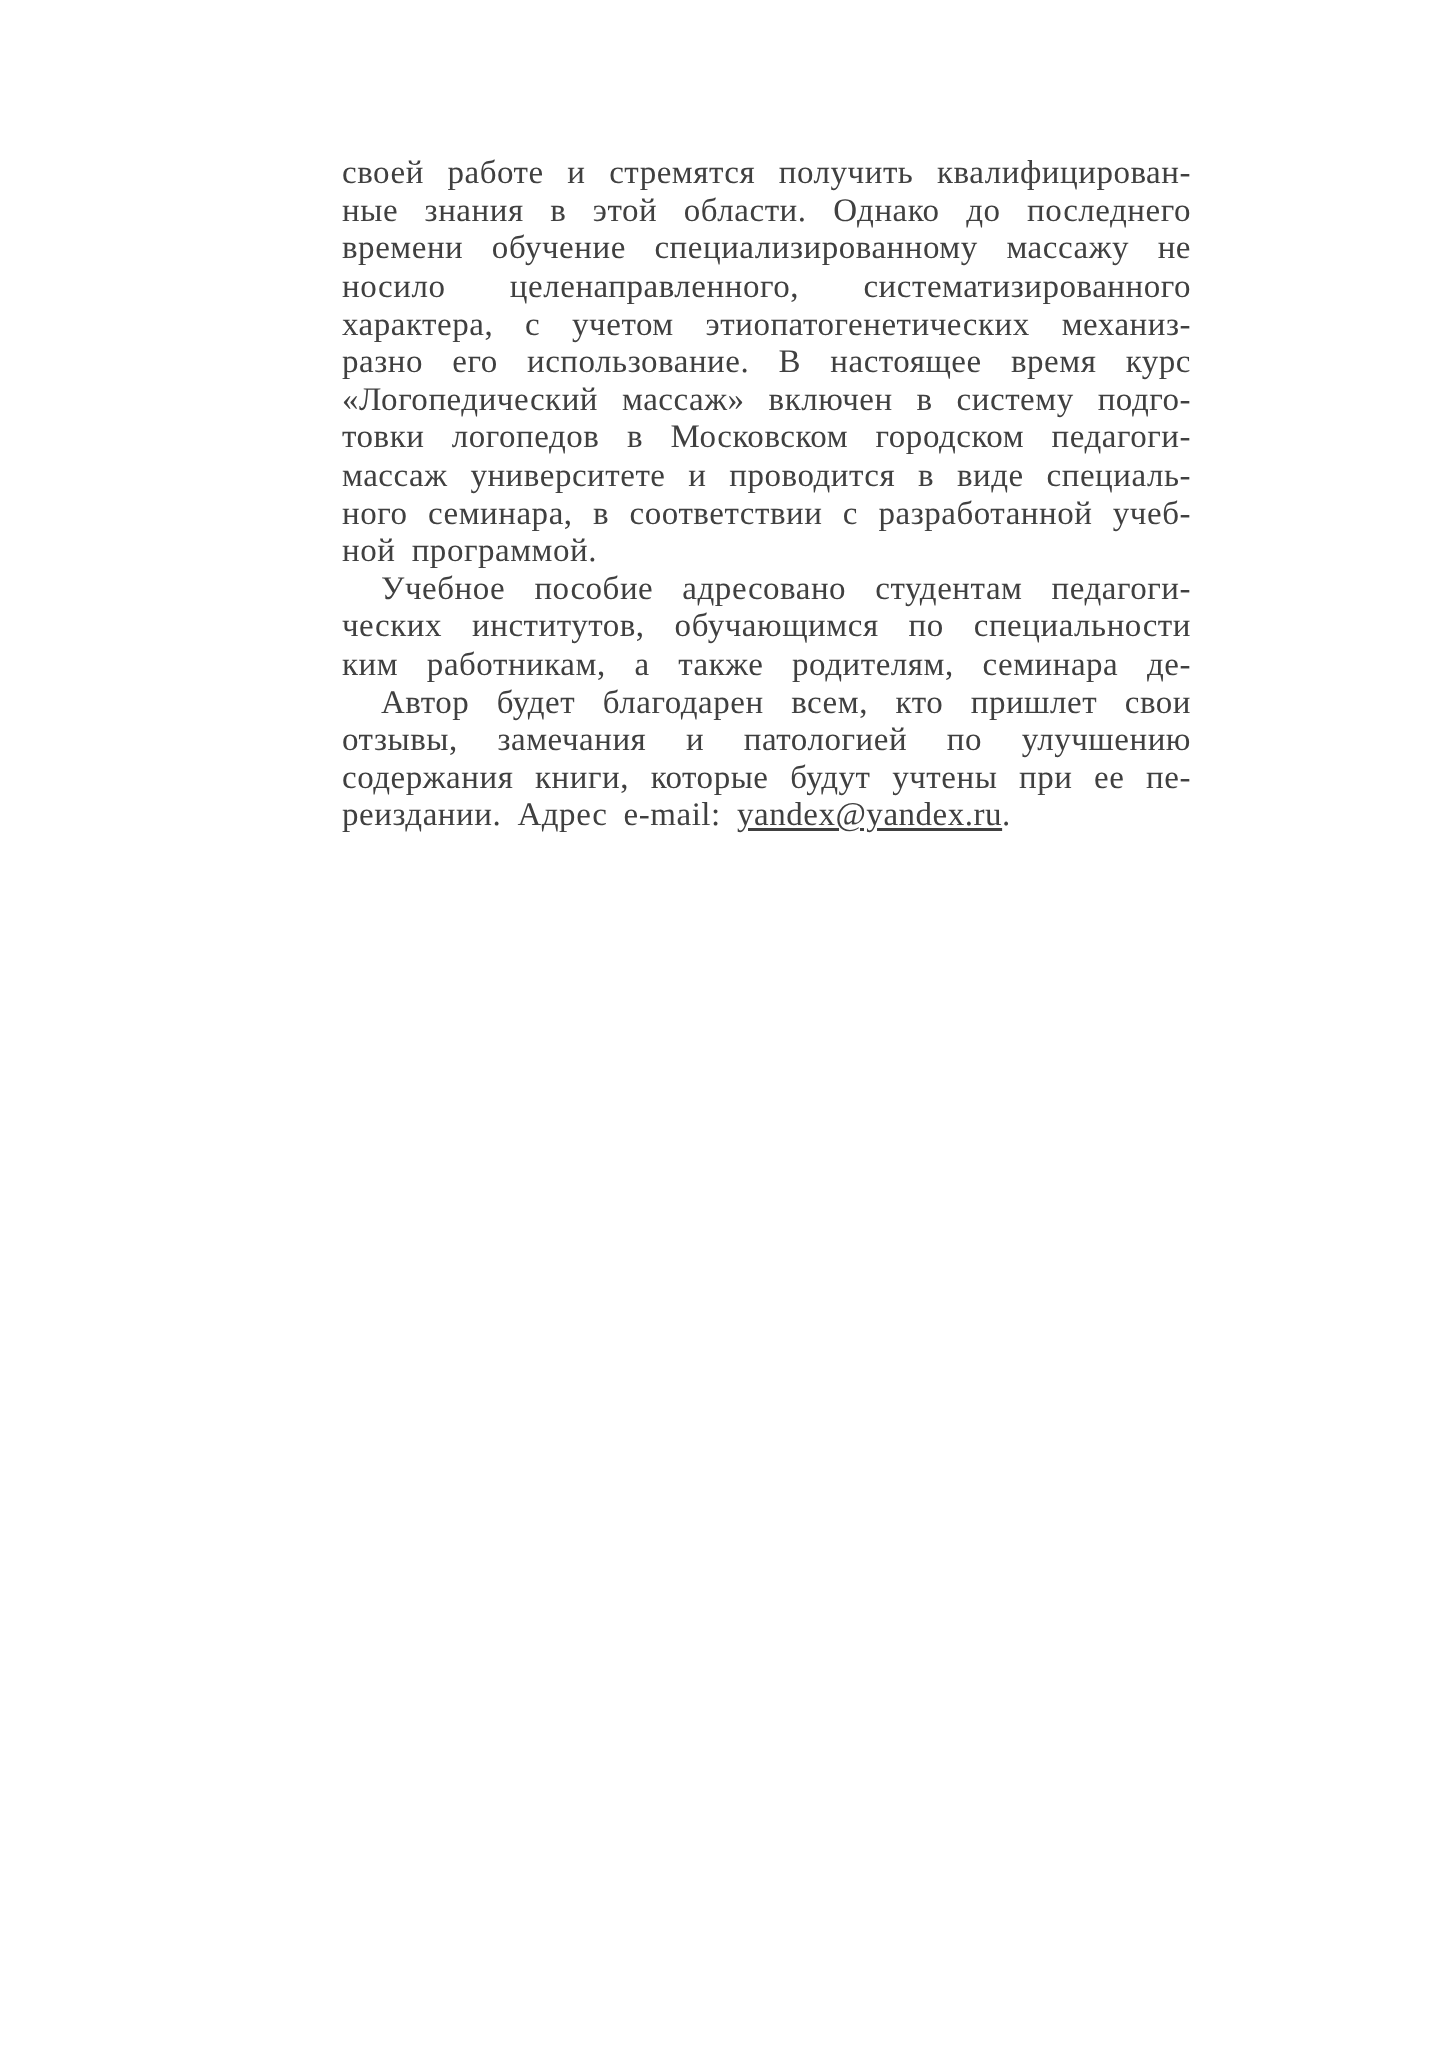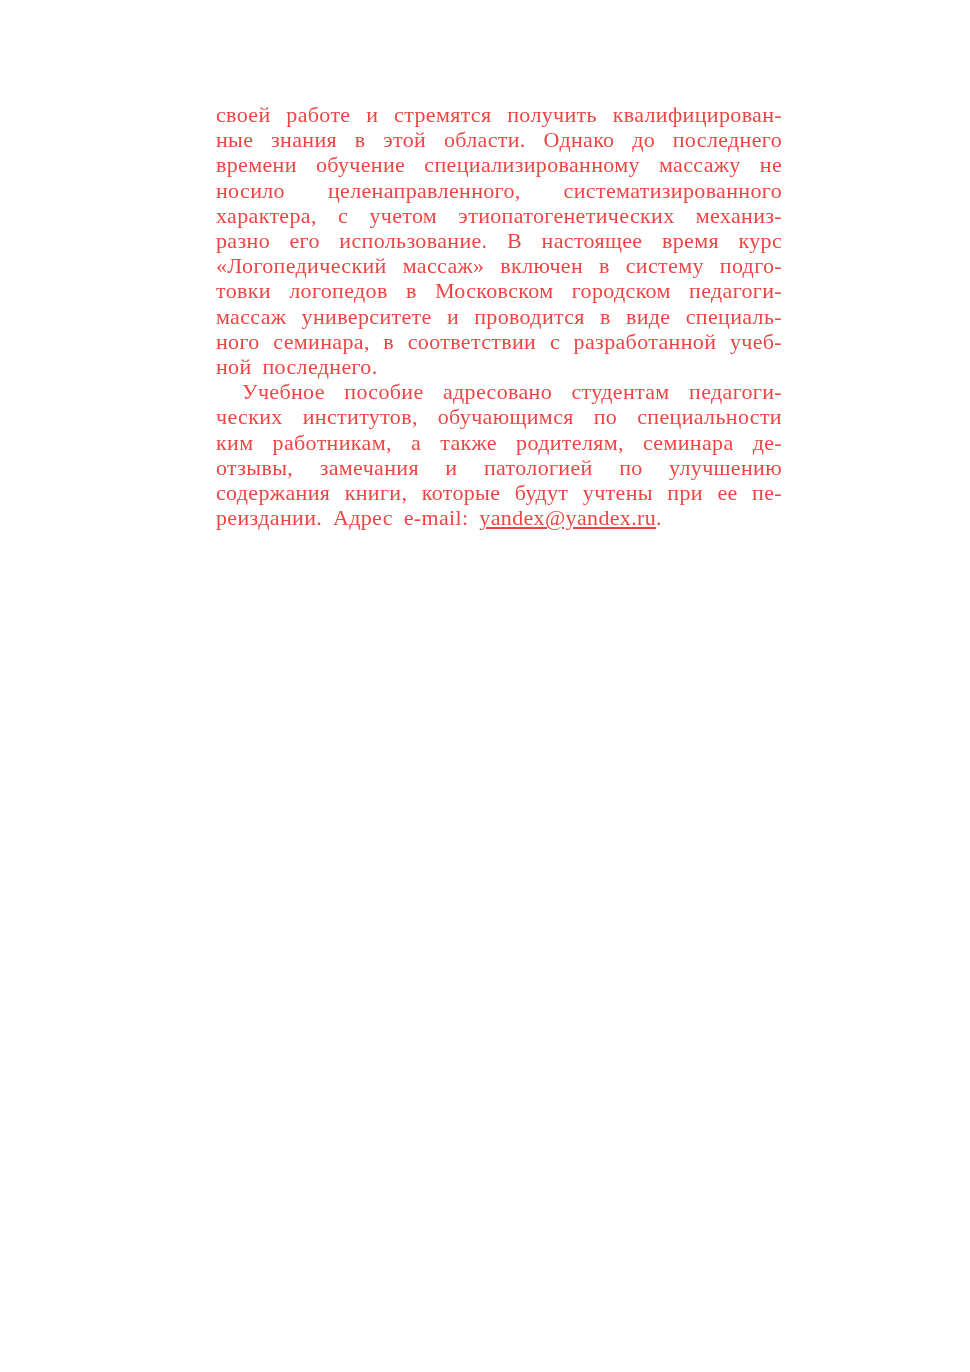--- a/index.html
+++ b/index.html
@@ -11,27 +11,27 @@
   .page {
     position: relative;
     width: 970px;
     height: 1372px;
     background: #ffffff;
     overflow: hidden;
     font-family: "Liberation Serif", "DejaVu Serif", serif;
   }
   .text-block {
     position: absolute;
-    left: 216px;
+    left: 228px;
     top: 102px;
     width: 566px;
     font-size: 22px;
     line-height: 25.2px;
     letter-spacing: 0.35px;
-    color: #ef4444;
+    color: #404040;
     word-spacing: 1px;
   }
   .para {
     margin: 0;
     padding: 0;
   }
   .line {
     text-align: justify;
     text-align-last: justify;
   }
@@ -58,30 +58,31 @@
       <div class="line">своей работе и стремятся получить квалифицирован-</div>
       <div class="line">ные знания в этой области. Однако до последнего</div>
       <div class="line">времени обучение специализированному массажу не</div>
       <div class="line">носило целенаправленного, систематизированного</div>
       <div class="line">характера, с учетом этиопатогенетических механиз-</div>
       <div class="line">разно его использование. В настоящее время курс</div>
       <div class="line">«Логопедический массаж» включен в систему подго-</div>
       <div class="line">товки логопедов в Московском городском педагоги-</div>
       <div class="line">массаж университете и проводится в виде специаль-</div>
       <div class="line">ного семинара, в соответствии с разработанной учеб-</div>
-      <div class="line para-end">ной последнего.</div>
+      <div class="line para-end">ной программой.</div>
     </div>
 
     <div class="para">
       <div class="line indent">Учебное пособие адресовано студентам педагоги-</div>
       <div class="line">ческих институтов, обучающимся по специальности</div>
       <div class="line">ким работникам, а также родителям, семинара де-</div>
     </div>
 
     <div class="para">
+      <div class="line indent">Автор будет благодарен всем, кто пришлет свои</div>
       <div class="line">отзывы, замечания и патологией по улучшению</div>
       <div class="line">содержания книги, которые будут учтены при ее пе-</div>
       <div class="line para-end">
         <span>реиздании. Адрес e-mail: </span><span class="email">yandex@yandex.ru</span><span>.</span>
       </div>
     </div>
 
   </div>
 </div>
 

